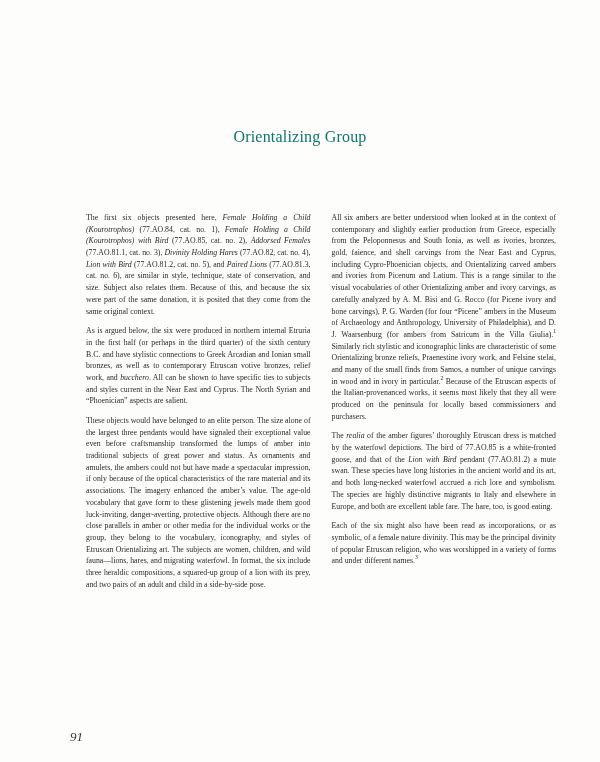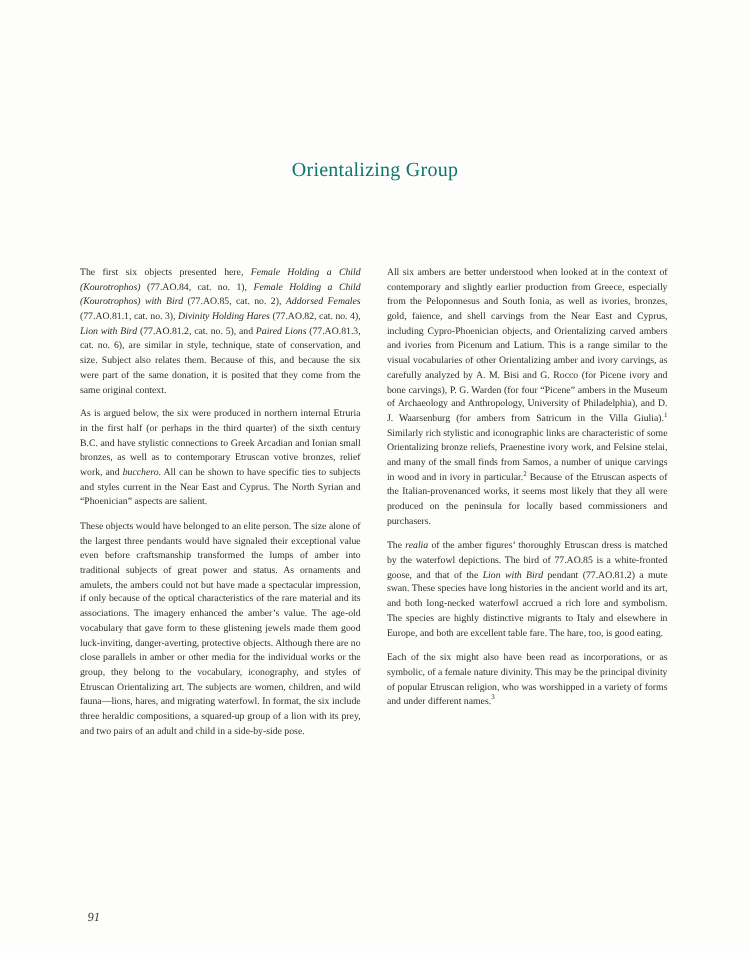--- a/index.html
+++ b/index.html
@@ -12,36 +12,36 @@
     overflow:hidden;
   }
   .page{position:absolute;inset:0;background:#fdfdfb;}
   .title{
     position:absolute;top:128px;left:0;width:100%;
     text-align:center;
     font-size:16px;font-weight:500;letter-spacing:.2px;
     margin:0;color:#0f766e;
   }
   .columns{
-    position:absolute;top:212px;left:64px;width:470px;
+    position:absolute;top:212px;left:86px;width:470px;
     display:flex;gap:21px;
   }
   .col{flex:1 1 0;min-width:0;}
   .para{
     font-size:7.8px;line-height:1.5;
     text-align:justify;
     margin:0 0 8px 0;
     hyphens:auto;
     -webkit-hyphens:auto;
   }
   .para i{font-style:italic;}
   .para sup{font-size:5.6px;line-height:0;vertical-align:super;}
   .pagenum{
     position:absolute;left:70px;top:729px;
-    font-size:10px;color:#3a3a38;font-style:italic;
+    font-size:13px;color:#3a3a38;font-style:italic;
   }
 </style>
 </head>
 <body>
 
 <div class="page">
   <h1 class="title">Orientalizing Group</h1>
 
   <div class="columns">
     <div class="col">

